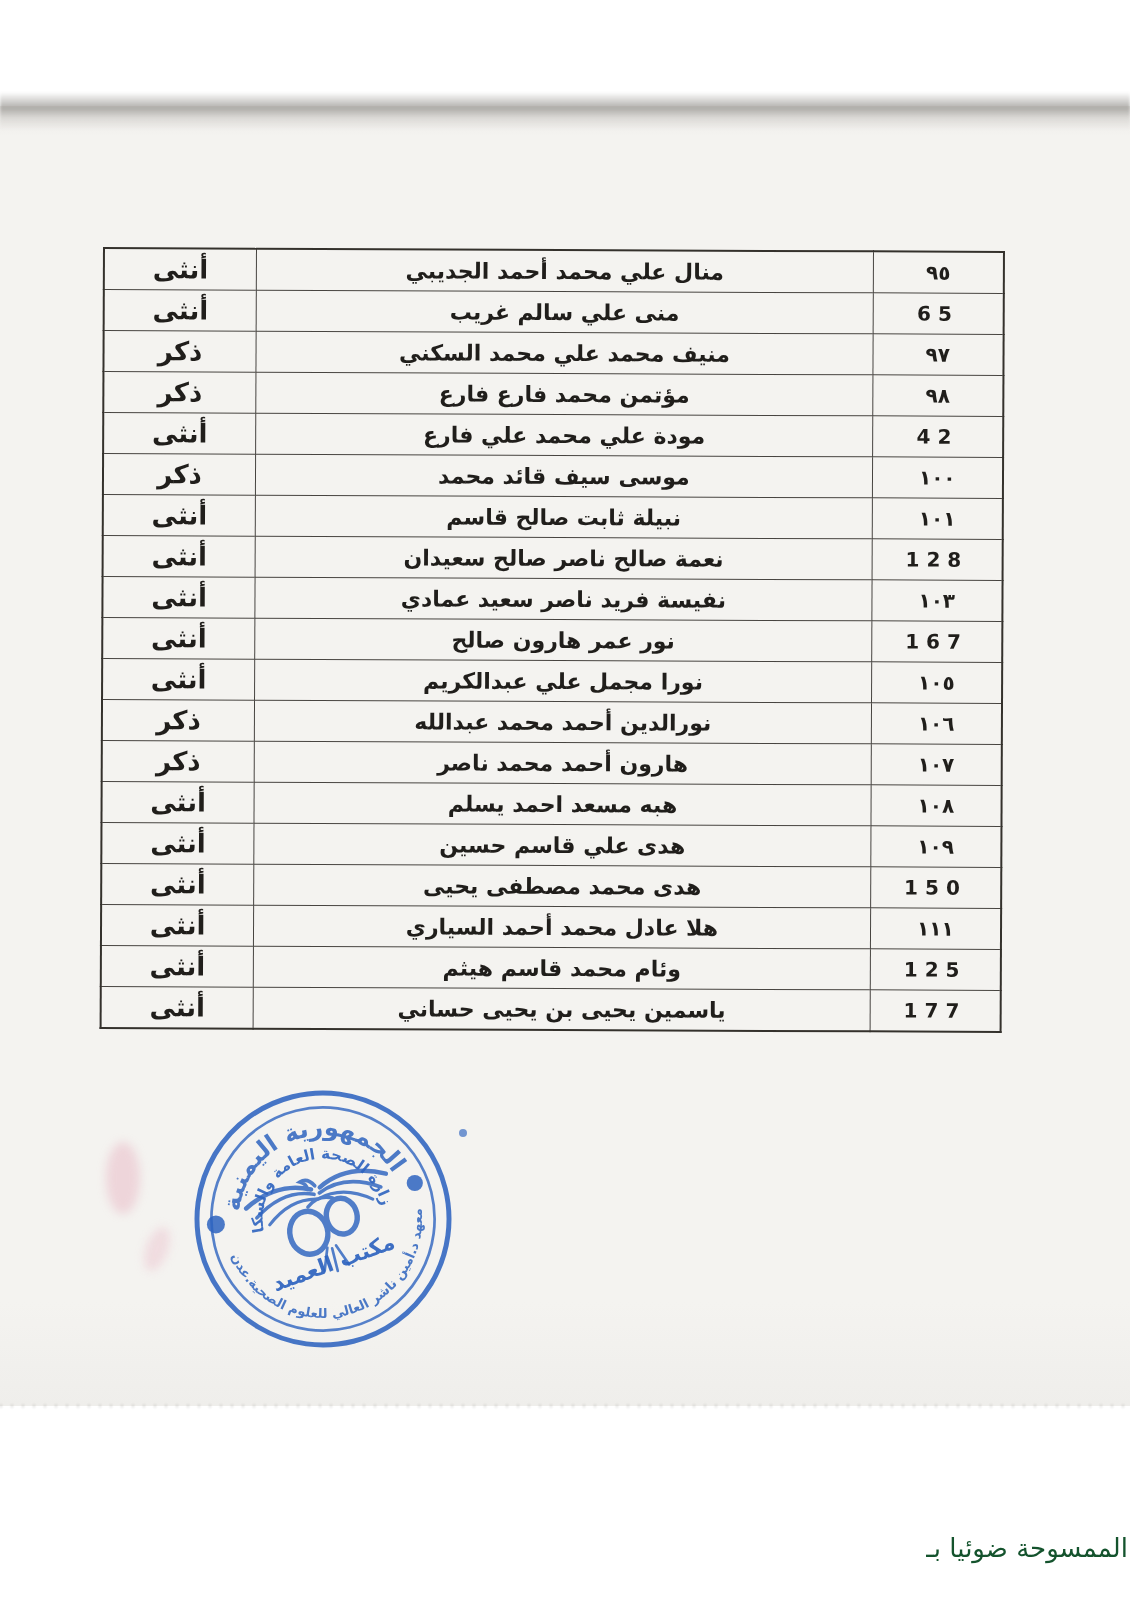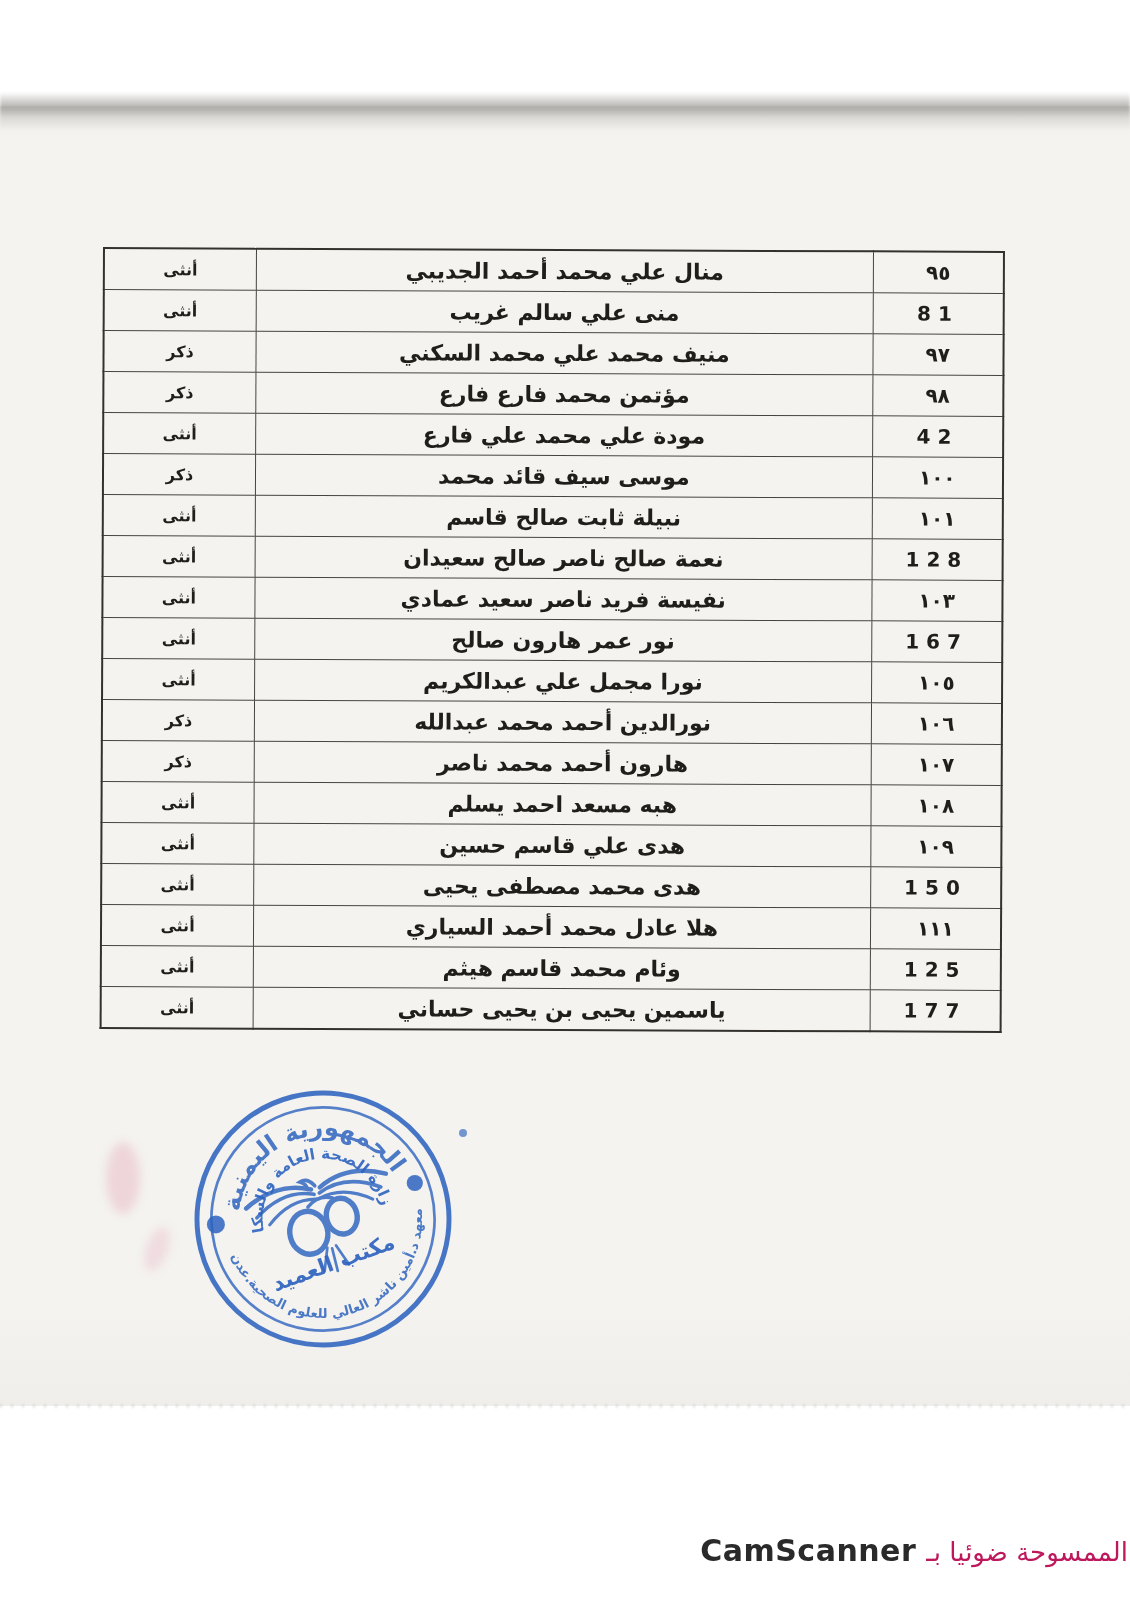--- a/index.html
+++ b/index.html
@@ -16,35 +16,35 @@
          background:repeating-linear-gradient(90deg,rgba(90,86,80,.35) 0 2px,transparent 2px 11px);
          filter:blur(.8px);}
   
   .tablewrap{position:absolute;left:103px;top:247px;transform:rotate(.25deg);transform-origin:0 0;}
   table.roster{border-collapse:collapse;width:902px;border:2.5px solid #34312c;
          background:transparent;}
   table.roster td{border:1.5px solid #474440;height:40px;text-align:center;vertical-align:middle;
          padding:0;font-weight:bold;color:#201e1b;}
   td.td-no{width:130px;font-size:20px;letter-spacing:7px;}
   td.td-name{width:620px;font-size:22px;}
-  td.td-gender{width:152px;font-size:16px;}
+  td.td-gender{width:152px;font-size:26px;}
   
   .stamp{position:absolute;left:188px;top:1084px;width:270px;height:270px;filter:blur(.3px);}
   
   .pink-smudge-1{position:absolute;left:106px;top:1142px;width:34px;height:72px;border-radius:50%;
          background:rgba(226,146,170,.30);filter:blur(5px);}
   .pink-smudge-2{position:absolute;left:146px;top:1226px;width:22px;height:46px;border-radius:50%;
          background:rgba(226,146,170,.24);filter:blur(5px);transform:rotate(20deg);}
   .blue-speck{position:absolute;left:459px;top:1129px;width:8px;height:8px;border-radius:50%;
          background:rgba(45,99,191,.65);filter:blur(.6px);}
   
   .footer{position:absolute;right:2px;top:1533px;width:600px;direction:rtl;text-align:left;
           display:flex;direction:rtl;justify-content:flex-start;align-items:baseline;gap:10px;
           color:#222222;}
-  .footer .ar{font-size:26px;color:#be185d;text-align:right;}
+  .footer .ar{font-size:26px;color:#14532d;text-align:right;}
   .footer .brand{font-size:30px;font-weight:bold;letter-spacing:.5px;color:#2a2a2a;
           font-family:"DejaVu Sans",sans-serif;}
 </style>
 </head>
 <body>
 
 <div class="page">
 
   <div class="paper"></div>
   <div class="paper-top-shadow"></div>
@@ -52,21 +52,21 @@
 
   <div class="tablewrap">
     <table class="roster" dir="rtl">
       <tbody id="roster-body">
           <tr>
       <td class="td-no"><span>٩٥</span></td>
       <td class="td-name"><span>منال علي محمد أحمد الجديبي</span></td>
       <td class="td-gender"><span>أنثى</span></td>
     </tr>
           <tr>
-      <td class="td-no"><span>81</span></td>
+      <td class="td-no"><span>65</span></td>
       <td class="td-name"><span>منى علي سالم غريب</span></td>
       <td class="td-gender"><span>أنثى</span></td>
     </tr>
           <tr>
       <td class="td-no"><span>٩٧</span></td>
       <td class="td-name"><span>منيف محمد علي محمد السكني</span></td>
       <td class="td-gender"><span>ذكر</span></td>
     </tr>
           <tr>
       <td class="td-no"><span>٩٨</span></td>
@@ -189,16 +189,15 @@
     <circle cx="31" cy="156" r="10" fill="#2d63bf" opacity=".85"></circle>
     <circle cx="252" cy="110" r="9" fill="#2d63bf" opacity=".85"></circle>
   </svg>
 
   <div class="pink-smudge-1"></div>
   <div class="pink-smudge-2"></div>
   <div class="blue-speck"></div>
 
   <div class="footer">
     <span class="ar">الممسوحة ضوئيا بـ</span>
-    <span class="brand">CamScanner</span>
   </div>
 
 </div>
 
 </body></html>

